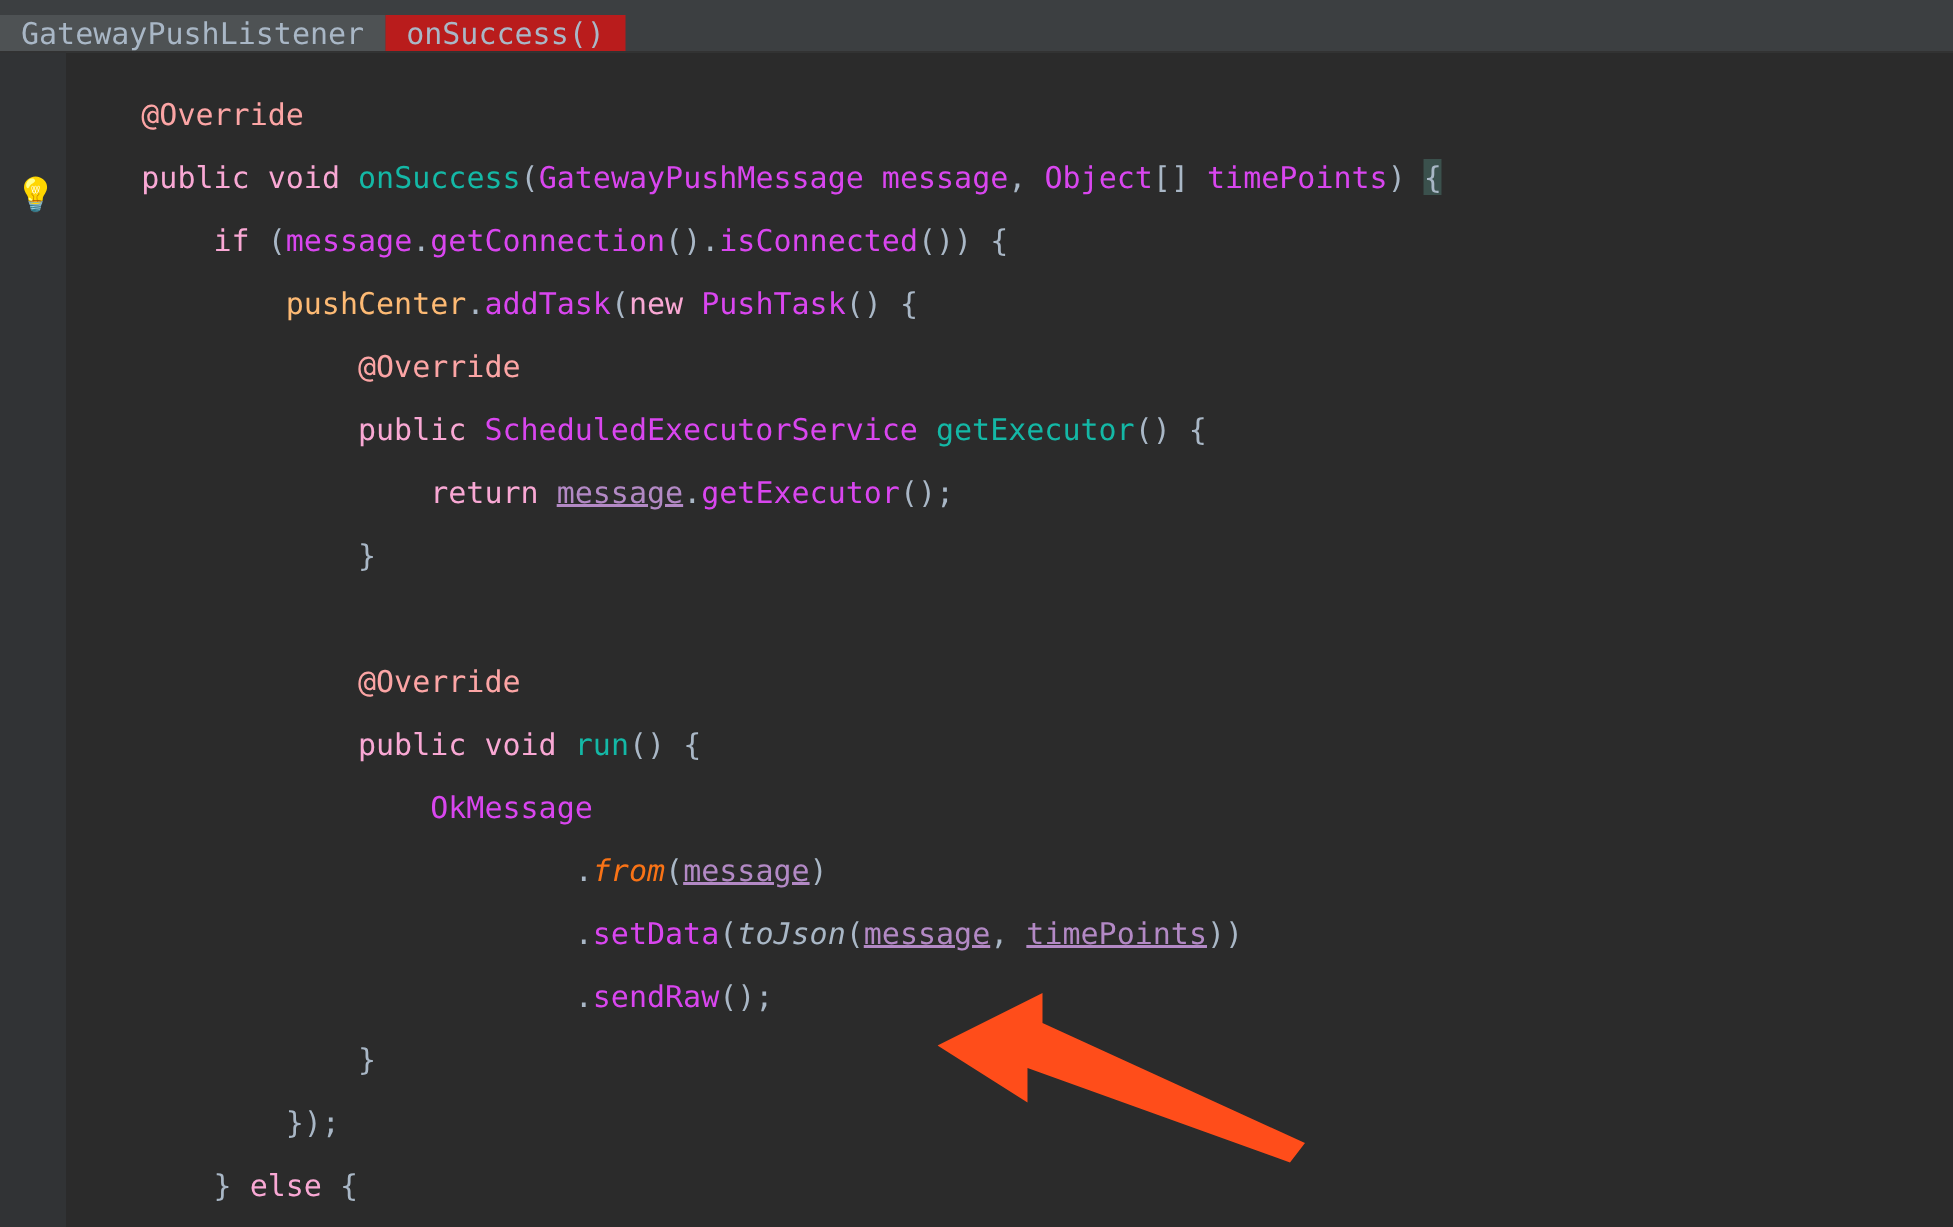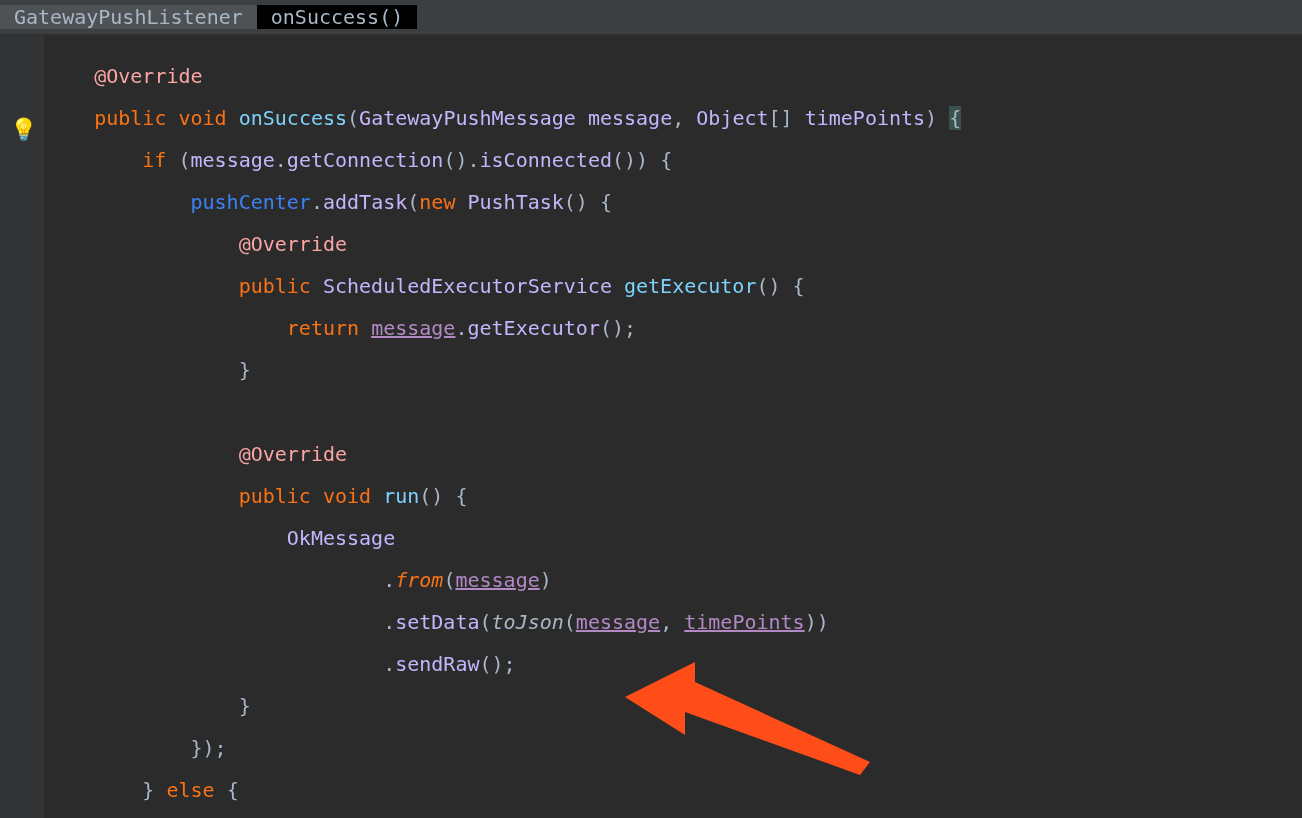--- a/index.html
+++ b/index.html
@@ -1,28 +1,28 @@
 <!DOCTYPE html>
 <html><head>
 <meta charset="utf-8">
 <style>
 html,body{margin:0;padding:0;width:1302px;height:818px;background:#2b2b2b;font-family:"Consolas","Menlo","Monaco",monospace;font-size:20px;overflow:hidden;color:#a9b7c6}
-.breadcrumb{height:34px;background:#3c3f41;display:flex;align-items:center;border-bottom:1px solid #323232}
+.breadcrumb{height:34px;background:#3c3f41;display:flex;align-items:flex-end;border-bottom:1px solid #323232}
 .crumb{display:flex;align-items:center;padding:0 14px;color:#a9b7c6;font-family:"Consolas",monospace;font-size:20px}
 .crumb.active{background:#4e5254}
-.crumb.method{background:#000000}
+.crumb.method{background:#b91c1c}
 .editor{position:relative;padding-top:20px}
 .gutter{position:absolute;left:0;top:0;bottom:0;width:44px;background:#313335}
 .bulb{position:absolute;left:10px;top:82px;font-size:22px}
 .code{margin-left:46px;line-height:42px;white-space:pre}
-.kw{color:#f97316}
-.fn{color:#7dd3fc}
+.kw{color:#f9a8d4}
+.fn{color:#14b8a6}
 .ann{color:#fca5a5}
-.id{color:#c4b5fd}
-.param{color:#3b82f6}
+.id{color:#d946ef}
+.param{color:#fdba74}
 .paramu{color:#b389c5;text-decoration:underline}
 .staticf{font-style:italic;color:#f97316}
 .punct{color:#a9b7c6}
 .highlight-brace{background:#3b514d;color:#a9b7c6}
 .ital{font-style:italic}
 .arrow{position:absolute;left:625px;top:622px;pointer-events:none}
 </style>
 </head>
 <body>
 

